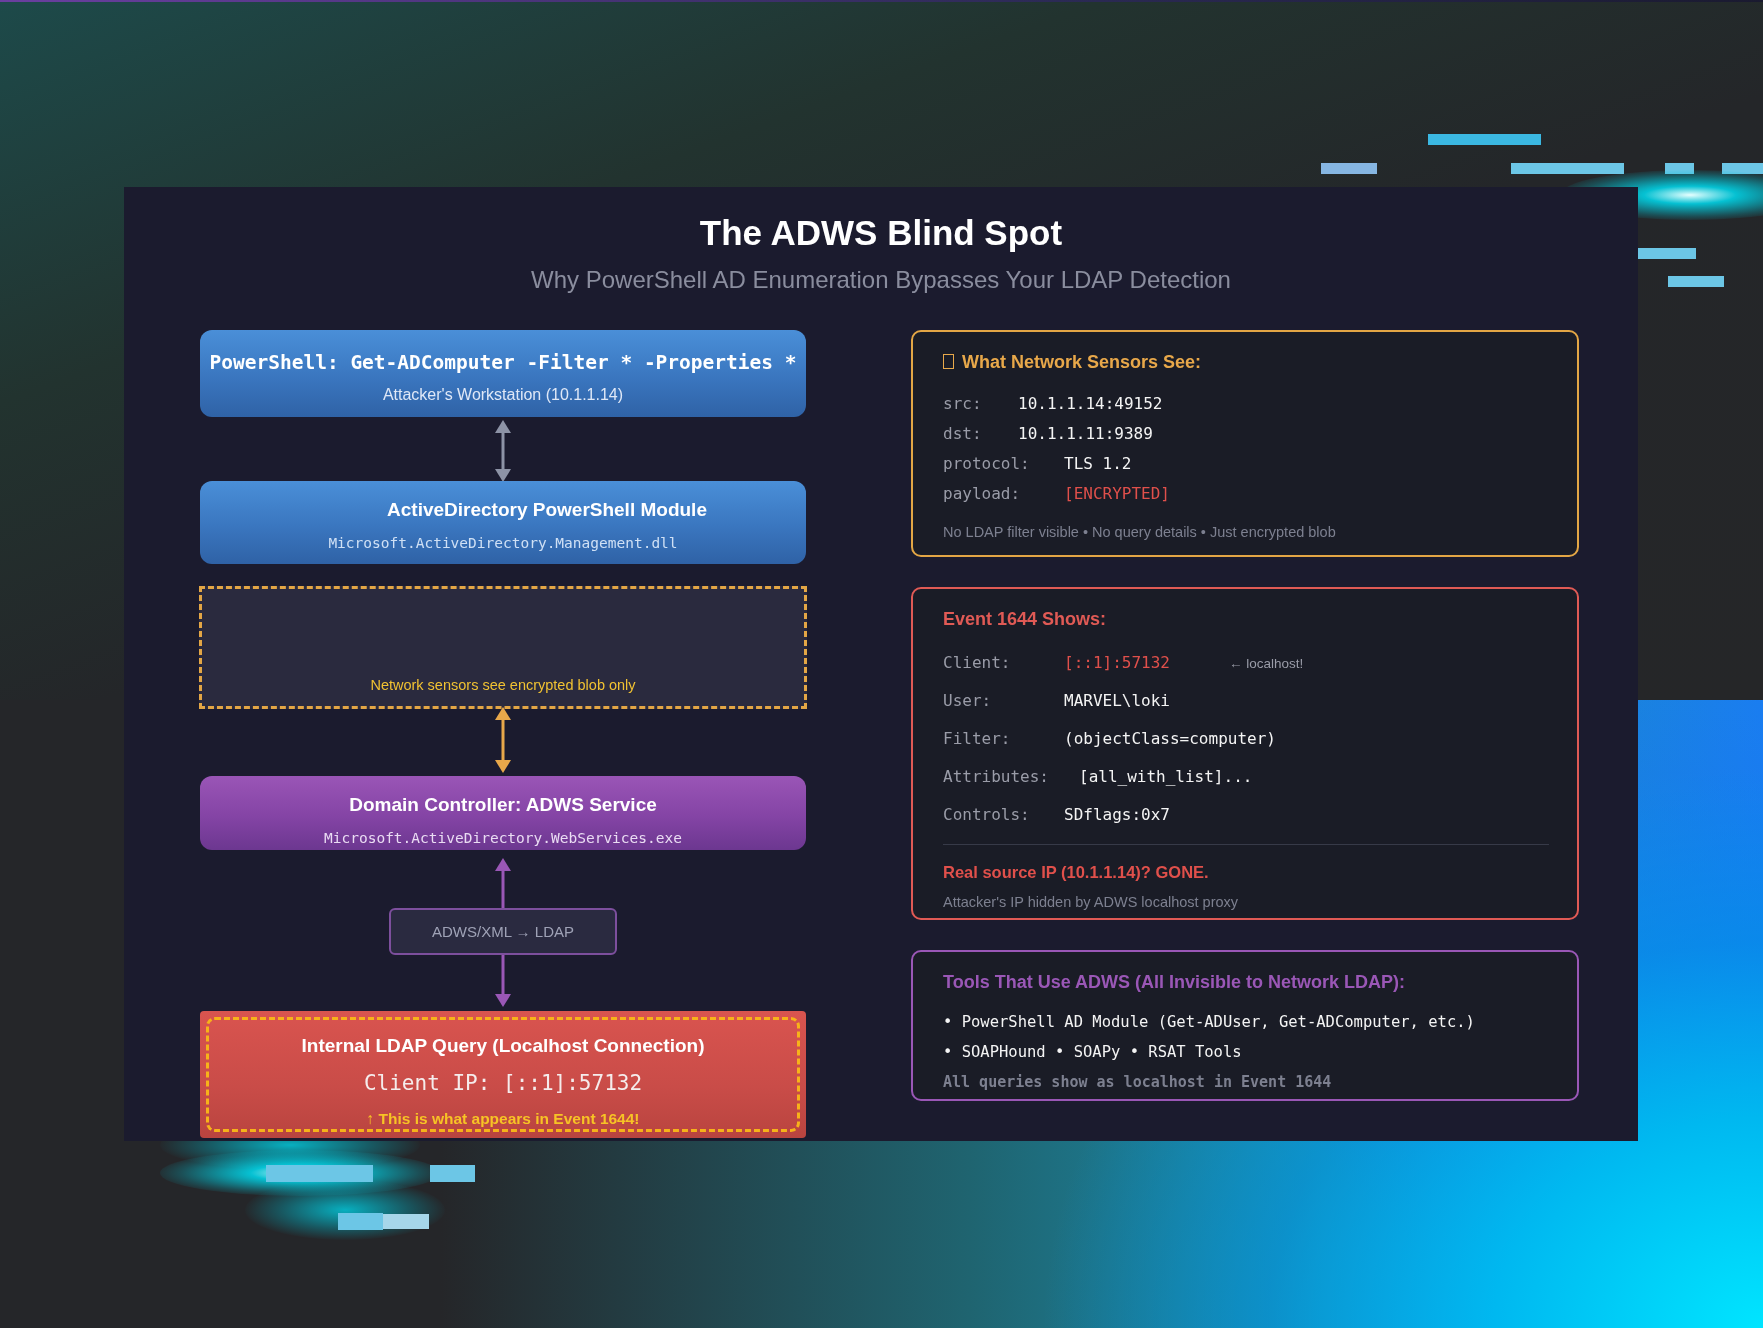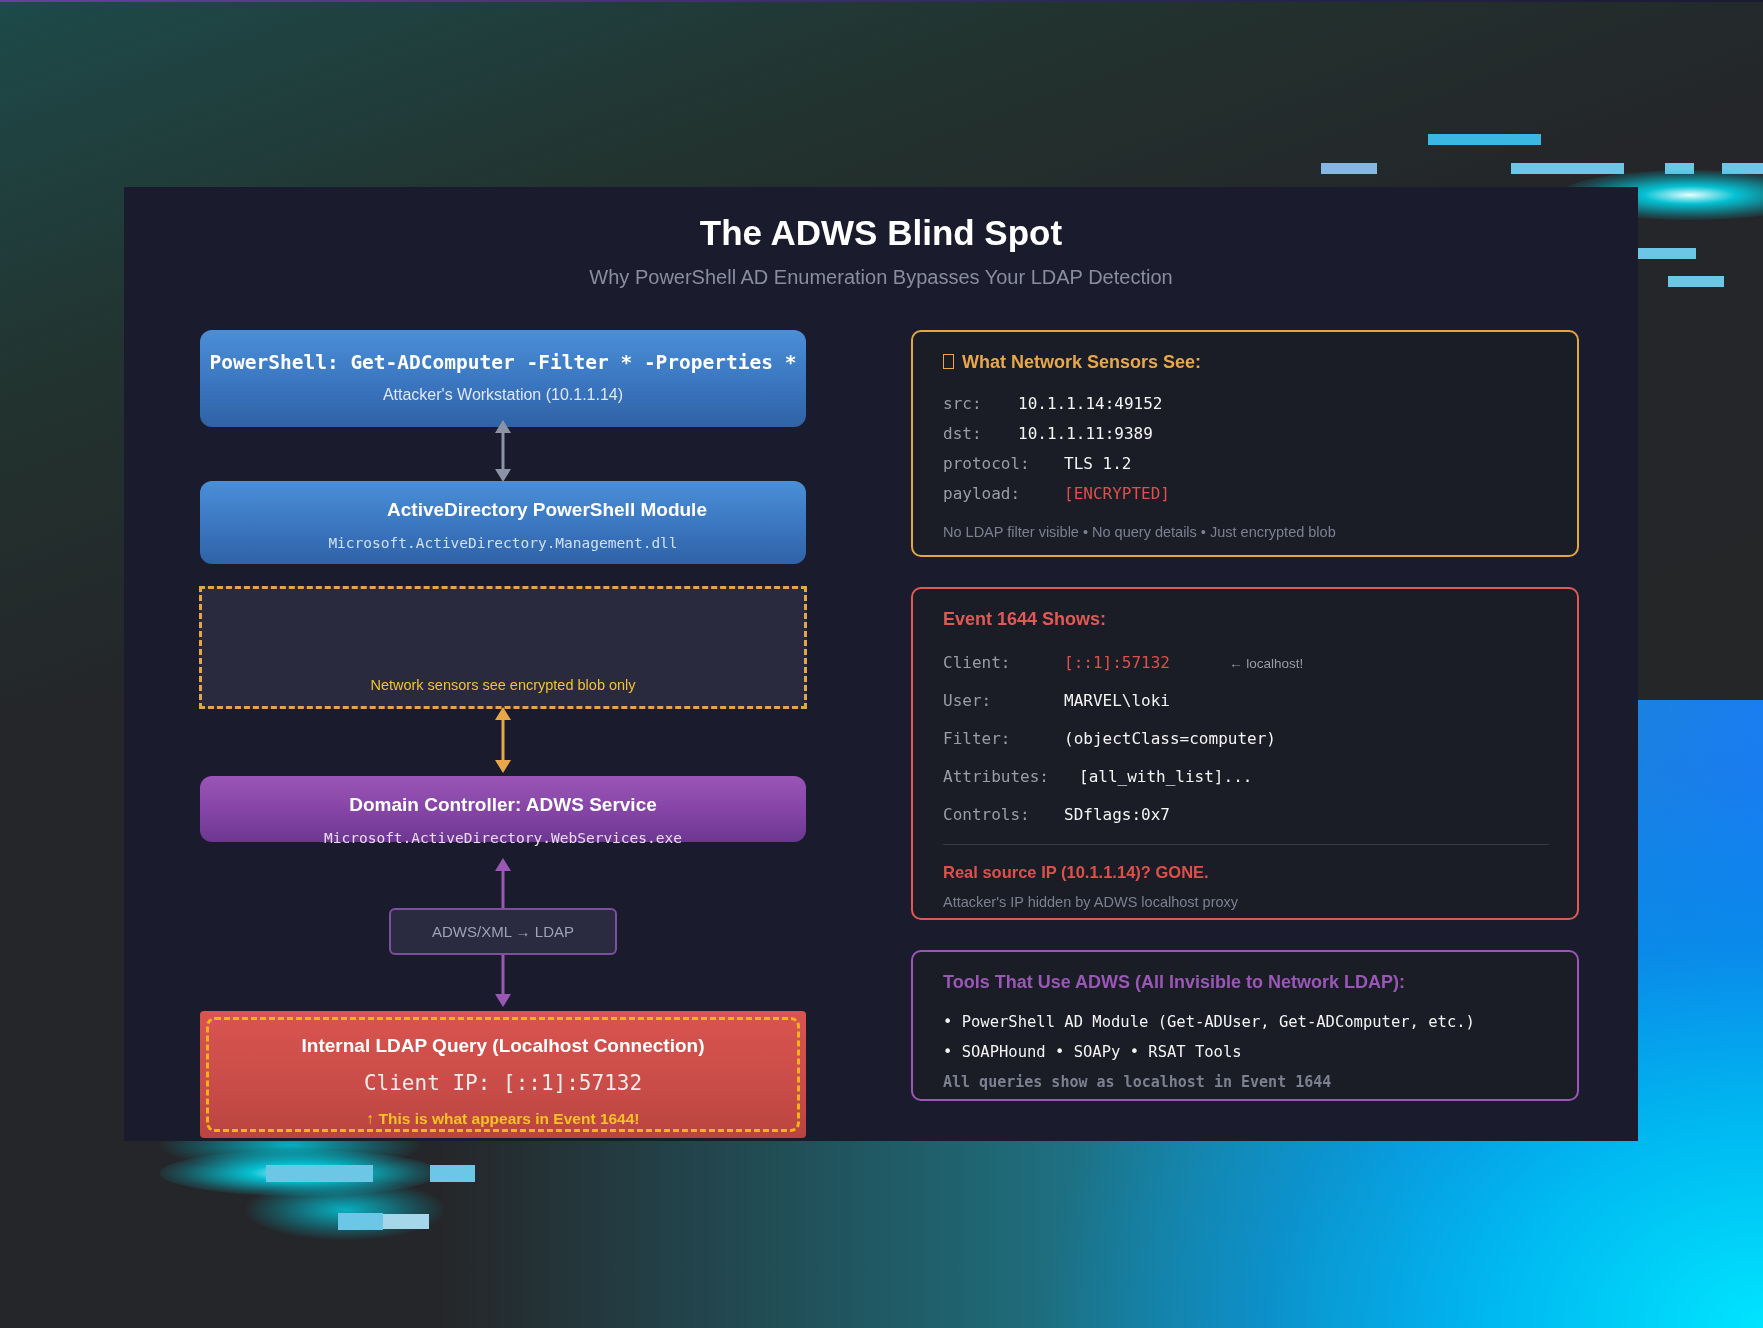--- a/index.html
+++ b/index.html
@@ -28,48 +28,48 @@
   .panel {
     position: absolute; left: 124px; top: 187px; width: 1514px; height: 954px;
     background: #1b1b2e;
   }
   .title {
     position: absolute; left: 0; width: 100%; top: 26px; text-align: center;
     color: #ffffff; font-weight: bold; font-size: 35px;
   }
   .subtitle {
     position: absolute; left: 0; width: 100%; top: 79px; text-align: center;
-    color: #8a8d9e; font-size: 20px;
+    color: #8a8d9e; font-size: 24px;
   }
 
   .box {
     position: absolute; left: 76px; width: 606px; border-radius: 12px;
     text-align: center; box-sizing: border-box;
   }
   .blue { background: linear-gradient(180deg, #4a8fd8 0%, #3a76bf 55%, #2f62a6 100%); }
   .purple { background: linear-gradient(180deg, #9a55b6 0%, #8444a5 55%, #6c3790 100%); }
-  .box1 { top: 143px; height: 97px; }
+  .box1 { top: 143px; height: 87px; }
   .box2 { top: 294px; height: 83px; }
   .box-cmd { position: absolute; left: 0; width: 100%; top: 21px; font-family: "DejaVu Sans Mono", monospace; font-weight: bold; font-size: 19.5px; color: #ffffff; white-space: nowrap; }
   .box-sub { position: absolute; left: 0; width: 100%; color: #dfe8f7; font-size: 16px; }
   .box1 .box-sub { top: 56px; }
   .box-h { position: absolute; left: 0; width: 100%; color: #ffffff; font-weight: bold; font-size: 19px; }
   .box2 .box-h { top: 18px; padding-left: 44px; }
   .box-mono { position: absolute; left: 0; width: 100%; font-family: "DejaVu Sans Mono", monospace; font-size: 14.5px; color: #cfe0f5; }
   .box2 .box-mono { top: 54px; }
 
   .boundary {
     position: absolute; left: 75px; width: 608px; top: 399px; height: 123px; box-sizing: border-box;
     border: 3px dashed #e3a645; background: #2a2a3e; text-align: center;
   }
   .boundary .b-title { position: absolute; left: 0; width: 100%; top: 21px; color: #e8a84a; font-weight: bold; font-size: 19px; }
   .boundary .b-port { position: absolute; left: 0; width: 100%; top: 53px; color: #f2f2f2; font-family: "DejaVu Sans Mono", monospace; font-size: 17.5px; }
   .boundary .b-note { position: absolute; left: 0; width: 100%; top: 88px; color: #f1c232; font-size: 14.5px; }
 
-  .dc { top: 589px; height: 66px; }
+  .dc { top: 589px; height: 74px; }
   .dc .box-h { top: 18px; }
   .dc .box-mono { top: 54px; color: #eadcf3; }
 
   .soap {
     position: absolute; left: 265px; width: 228px; top: 721px; height: 47px; box-sizing: border-box;
     border: 2px solid #7d4f9d; border-radius: 6px; background: #2a2a40;
     color: #9fa2b6; font-size: 15px; text-align: center; line-height: 43px;
   }
 
   .ldap {

